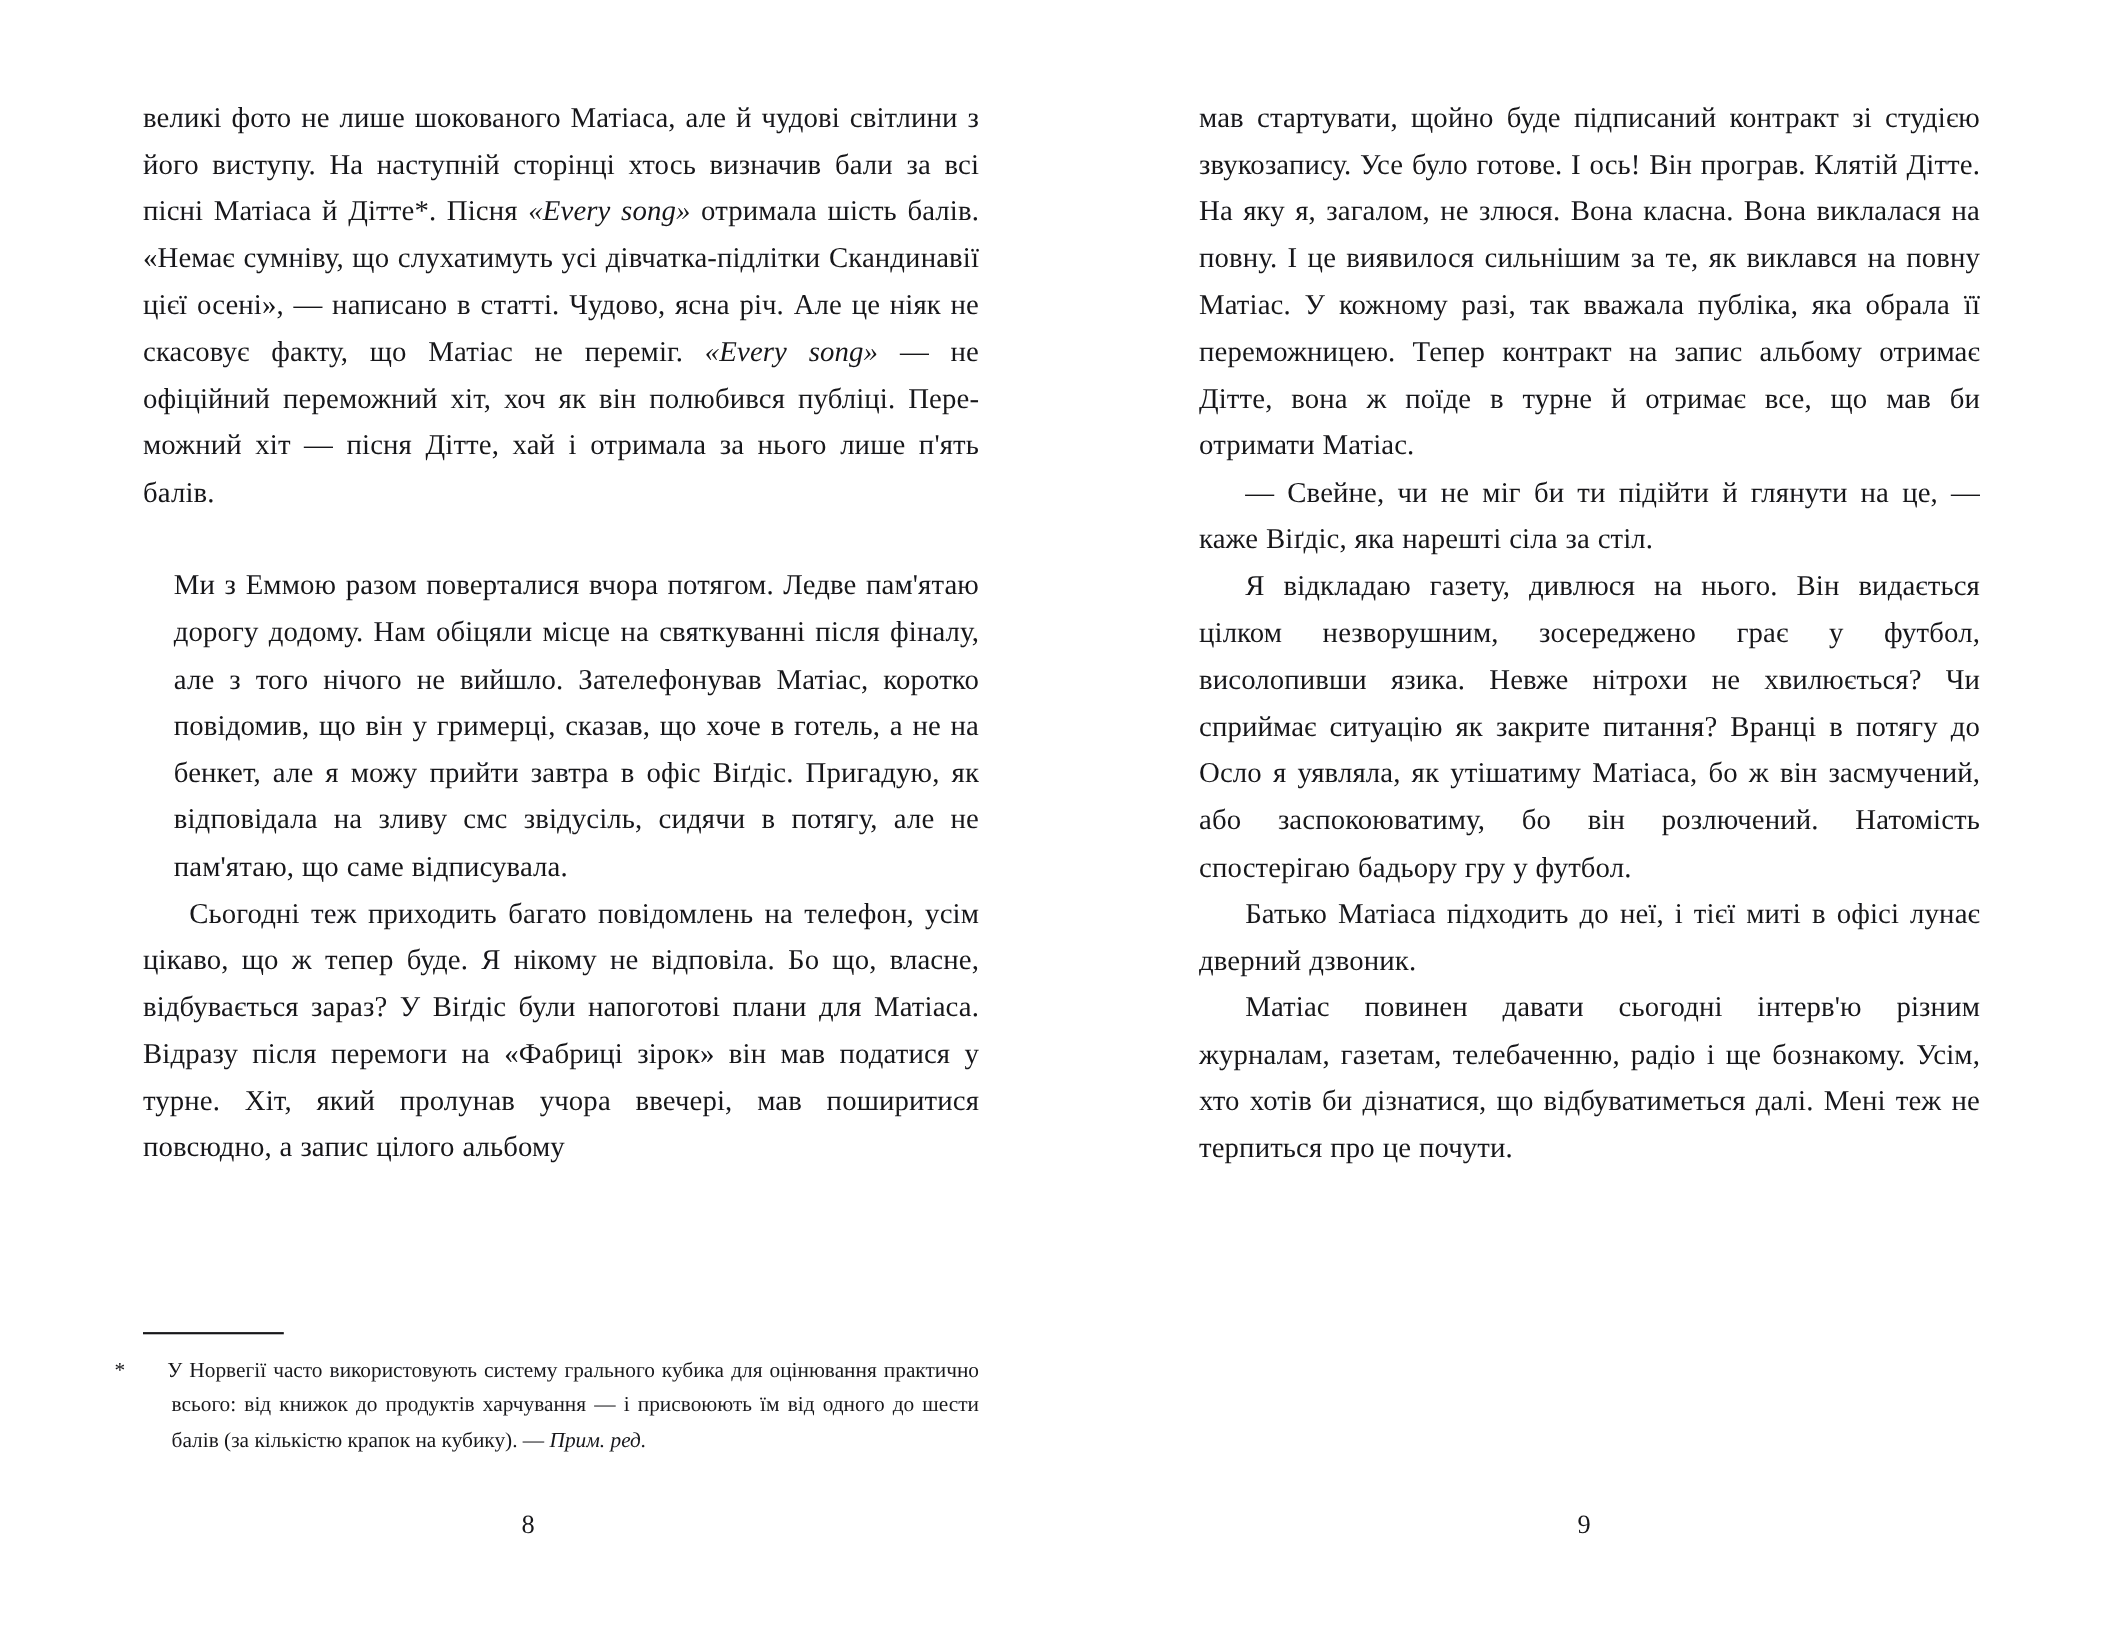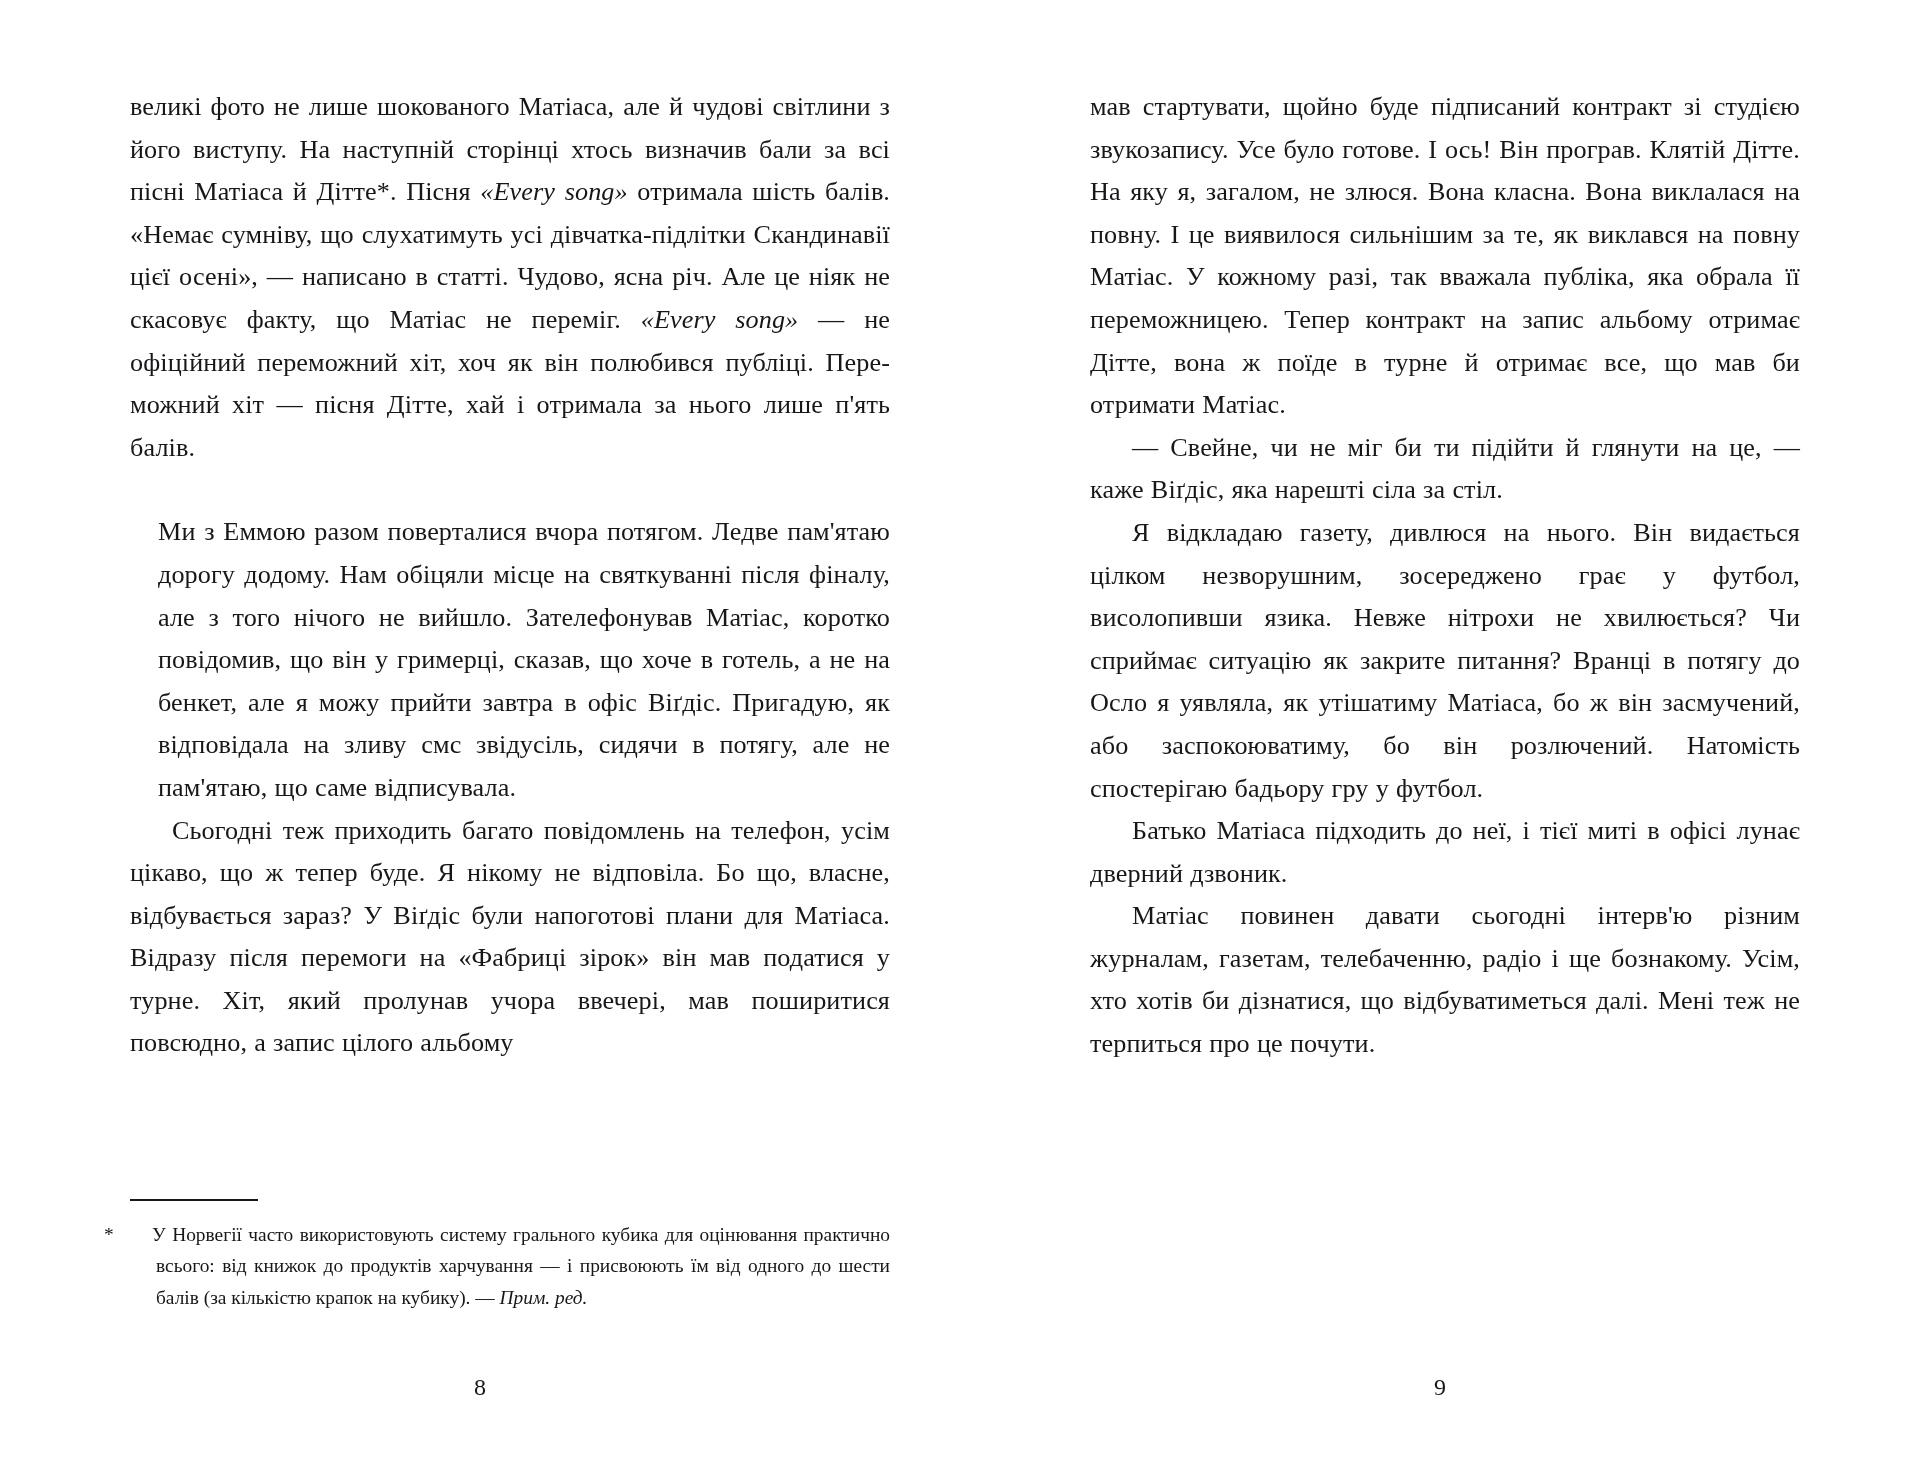--- a/index.html
+++ b/index.html
@@ -57,21 +57,21 @@
     margin-top: 42px;
     margin-left: 28px;
   }
   em {
     font-style: italic;
   }
   .footnote-wrap {
     position: absolute;
     left: 130px;
     right: 70px;
-    bottom: 164px;
+    bottom: 152px;
   }
   .footnote-rule {
     width: 128px;
     height: 2px;
     background: #17171a;
     margin-bottom: 18px;
   }
   .footnote {
     font-size: 19.4px;
     line-height: 31.5px;

